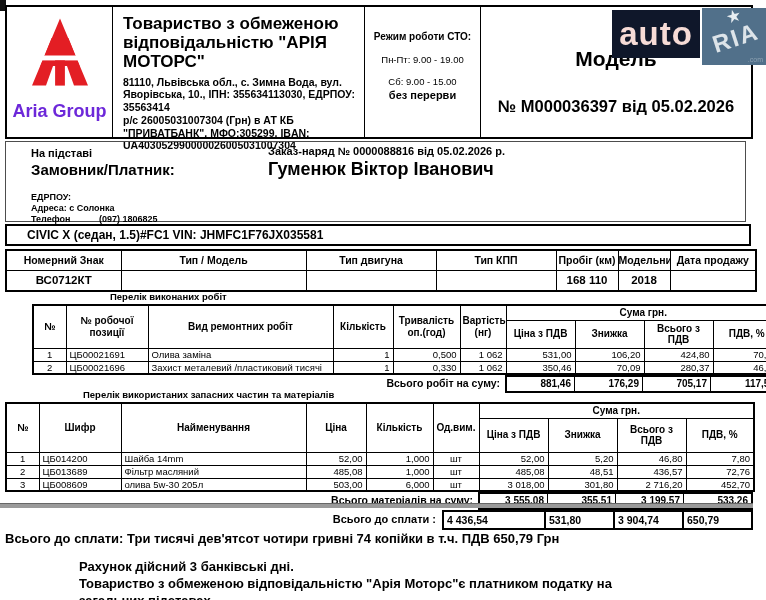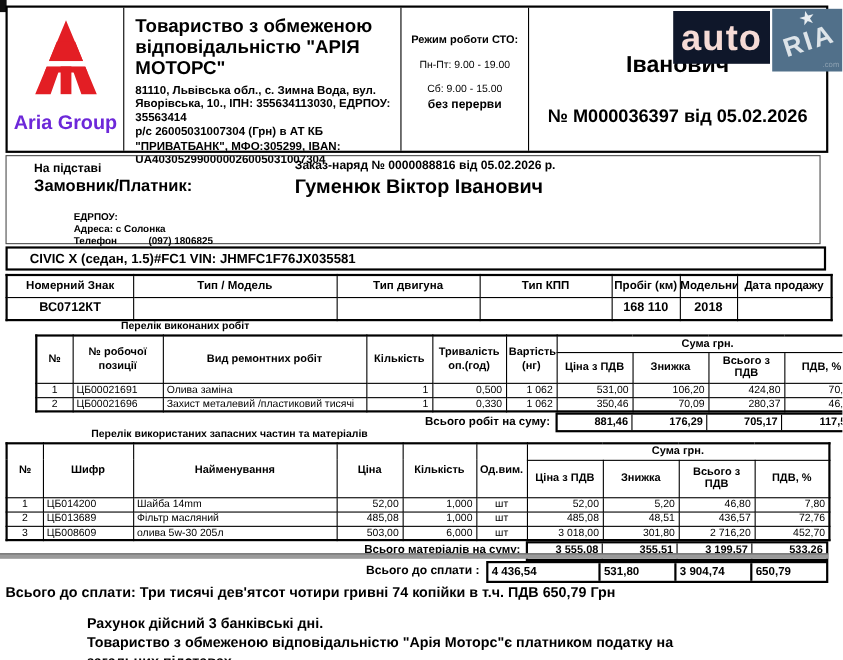--- a/index.html
+++ b/index.html
@@ -39,21 +39,21 @@
   .ria-star { position:absolute; left:24px; top:-2px; color:#e8edf1; font-size:17px; transform:rotate(-15deg); }
   .ria-com { position:absolute; right:3px; bottom:2px; color:#8fa3b3; font-size:7px; }
 
   
   .customer-box { position:absolute; left:5px; top:141px; width:741px; height:81px;
     border:1px solid #4d4d4d; }
   .basis-label { position:absolute; left:25px; top:5px; font-size:11px; font-weight:bold; }
   .order-ref { position:absolute; left:262px; top:3px; font-size:11px; font-weight:bold; }
   .payer-label { position:absolute; left:25px; top:19px; font-size:15px; font-weight:bold; }
   .payer-name { position:absolute; left:262px; top:17px; font-size:18px; font-weight:bold; }
-  .cust-details { position:absolute; left:25px; top:50px; font-size:9px; font-weight:bold; line-height:1.22;margin-left:36px; }
+  .cust-details { position:absolute; left:25px; top:50px; font-size:9px; font-weight:bold; line-height:1.22; }
   .phone-label { display:inline-block; width:68px; }
 
   
   .vehicle-title { position:absolute; left:5px; top:224px; width:746px; height:22px;
     border:2px solid #000; font-size:12px; font-weight:bold; line-height:19px; padding-left:20px;
     white-space:nowrap; overflow:hidden; }
   .vehicle-table { position:absolute; left:5px; top:249px; border-collapse:collapse; table-layout:fixed;
     width:750px; border:2px solid #000; }
   .vehicle-table td { border:1px solid #000; text-align:center; white-space:nowrap; overflow:hidden; }
   .vehicle-table .vh { font-size:10.5px; font-weight:bold; height:20px; }
@@ -115,21 +115,21 @@
       <div class="company-addr">81110, Львівська обл., с. Зимна Вода, вул. Яворівська, 10., ІПН: 355634113030,  ЕДРПОУ: 35563414</div>
       <div class="company-bank">р/с 26005031007304 (Грн) в АТ КБ "ПРИВАТБАНК", МФО:305299, IBAN: UA403052990000026005031007304</div>
     </div>
     <div class="schedule-cell">
       <div class="schedule-title">Режим роботи СТО:</div>
       <div class="schedule-line">Пн-Пт: 9.00 - 19.00</div>
       <div class="schedule-line2">Сб: 9.00 - 15.00</div>
       <div class="schedule-bold">без перерви</div>
     </div>
     <div class="title-cell">
-      <div class="doc-title">Іванович</div>
+      <div class="doc-title">Модель</div>
       <div class="doc-number">№ М000036397 від 05.02.2026</div>
     </div>
   </div>
 
   <div class="brand-auto">
     <span>auto</span>
   </div>
   <div class="brand-ria">
     <span class="ria-star">★</span>
     <span class="ria-text">RIA</span>

